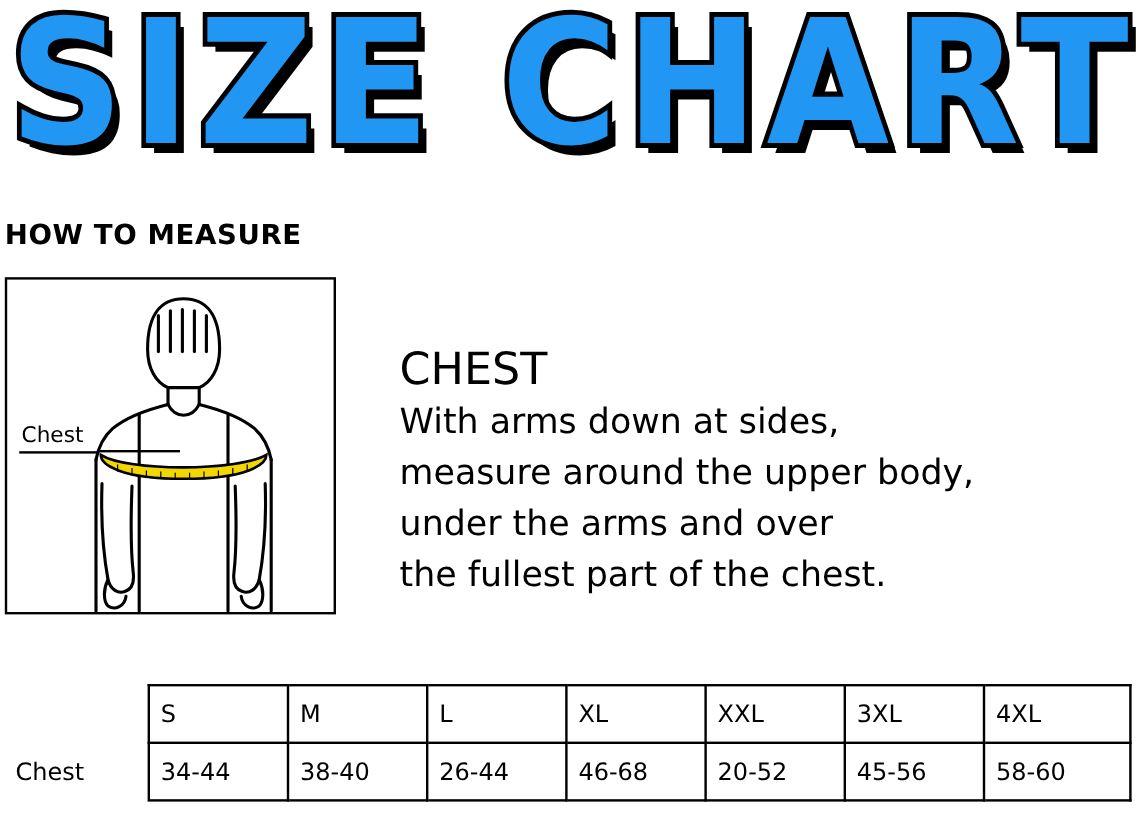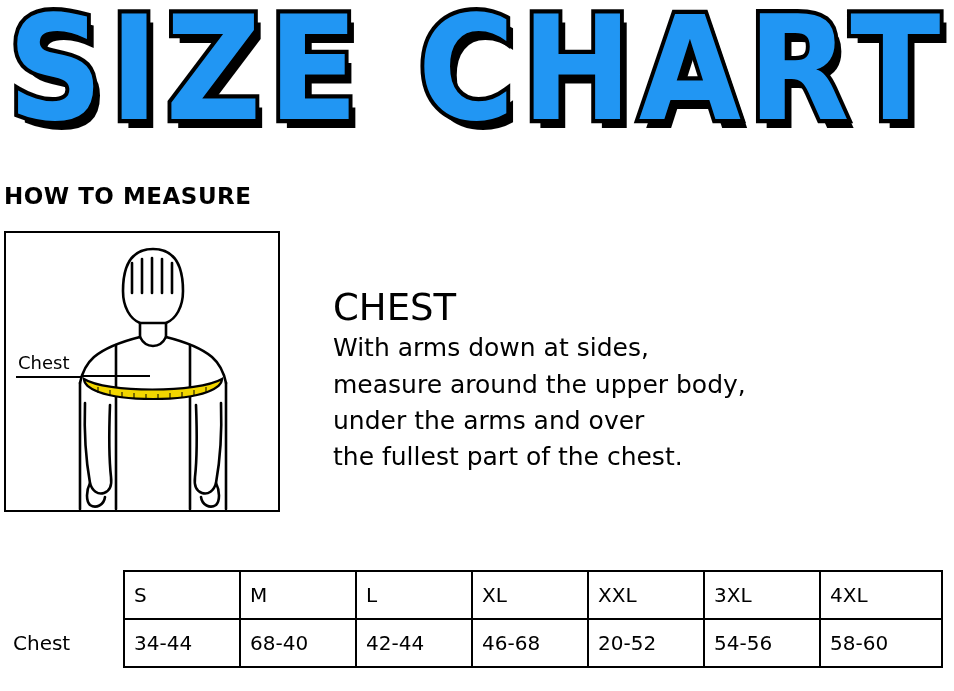--- a/index.html
+++ b/index.html
@@ -98,21 +98,21 @@
     width: 615px;
   }
   .desc-title {
     font-family: "DejaVu Sans", sans-serif;
     font-size: 37px;
     line-height: 1.12;
     margin-bottom: 2px;
   }
   .desc-body {
     font-family: "DejaVu Sans", sans-serif;
-    font-size: 25px;
+    font-size: 29px;
     line-height: 1.45;
     white-space: pre-line;
   }
 
   
   .size-table {
     position: absolute;
     left: 4px;
     top: 570px;
     border-collapse: collapse;
@@ -221,21 +221,21 @@
       <td class="cell">M</td>
       <td class="cell">L</td>
       <td class="cell">XL</td>
       <td class="cell">XXL</td>
       <td class="cell">3XL</td>
       <td class="cell-last">4XL</td>
     </tr>
     <tr>
       <td class="rowhead">Chest</td>
       <td class="cell">34-44</td>
-      <td class="cell">68-40</td>
-      <td class="cell">42-44</td>
+      <td class="cell">38-40</td>
+      <td class="cell">26-44</td>
       <td class="cell">46-68</td>
       <td class="cell">20-52</td>
-      <td class="cell">54-56</td>
+      <td class="cell">45-56</td>
       <td class="cell-last">58-60</td>
     </tr>
   </tbody>
 </table>
 
 </body></html>

